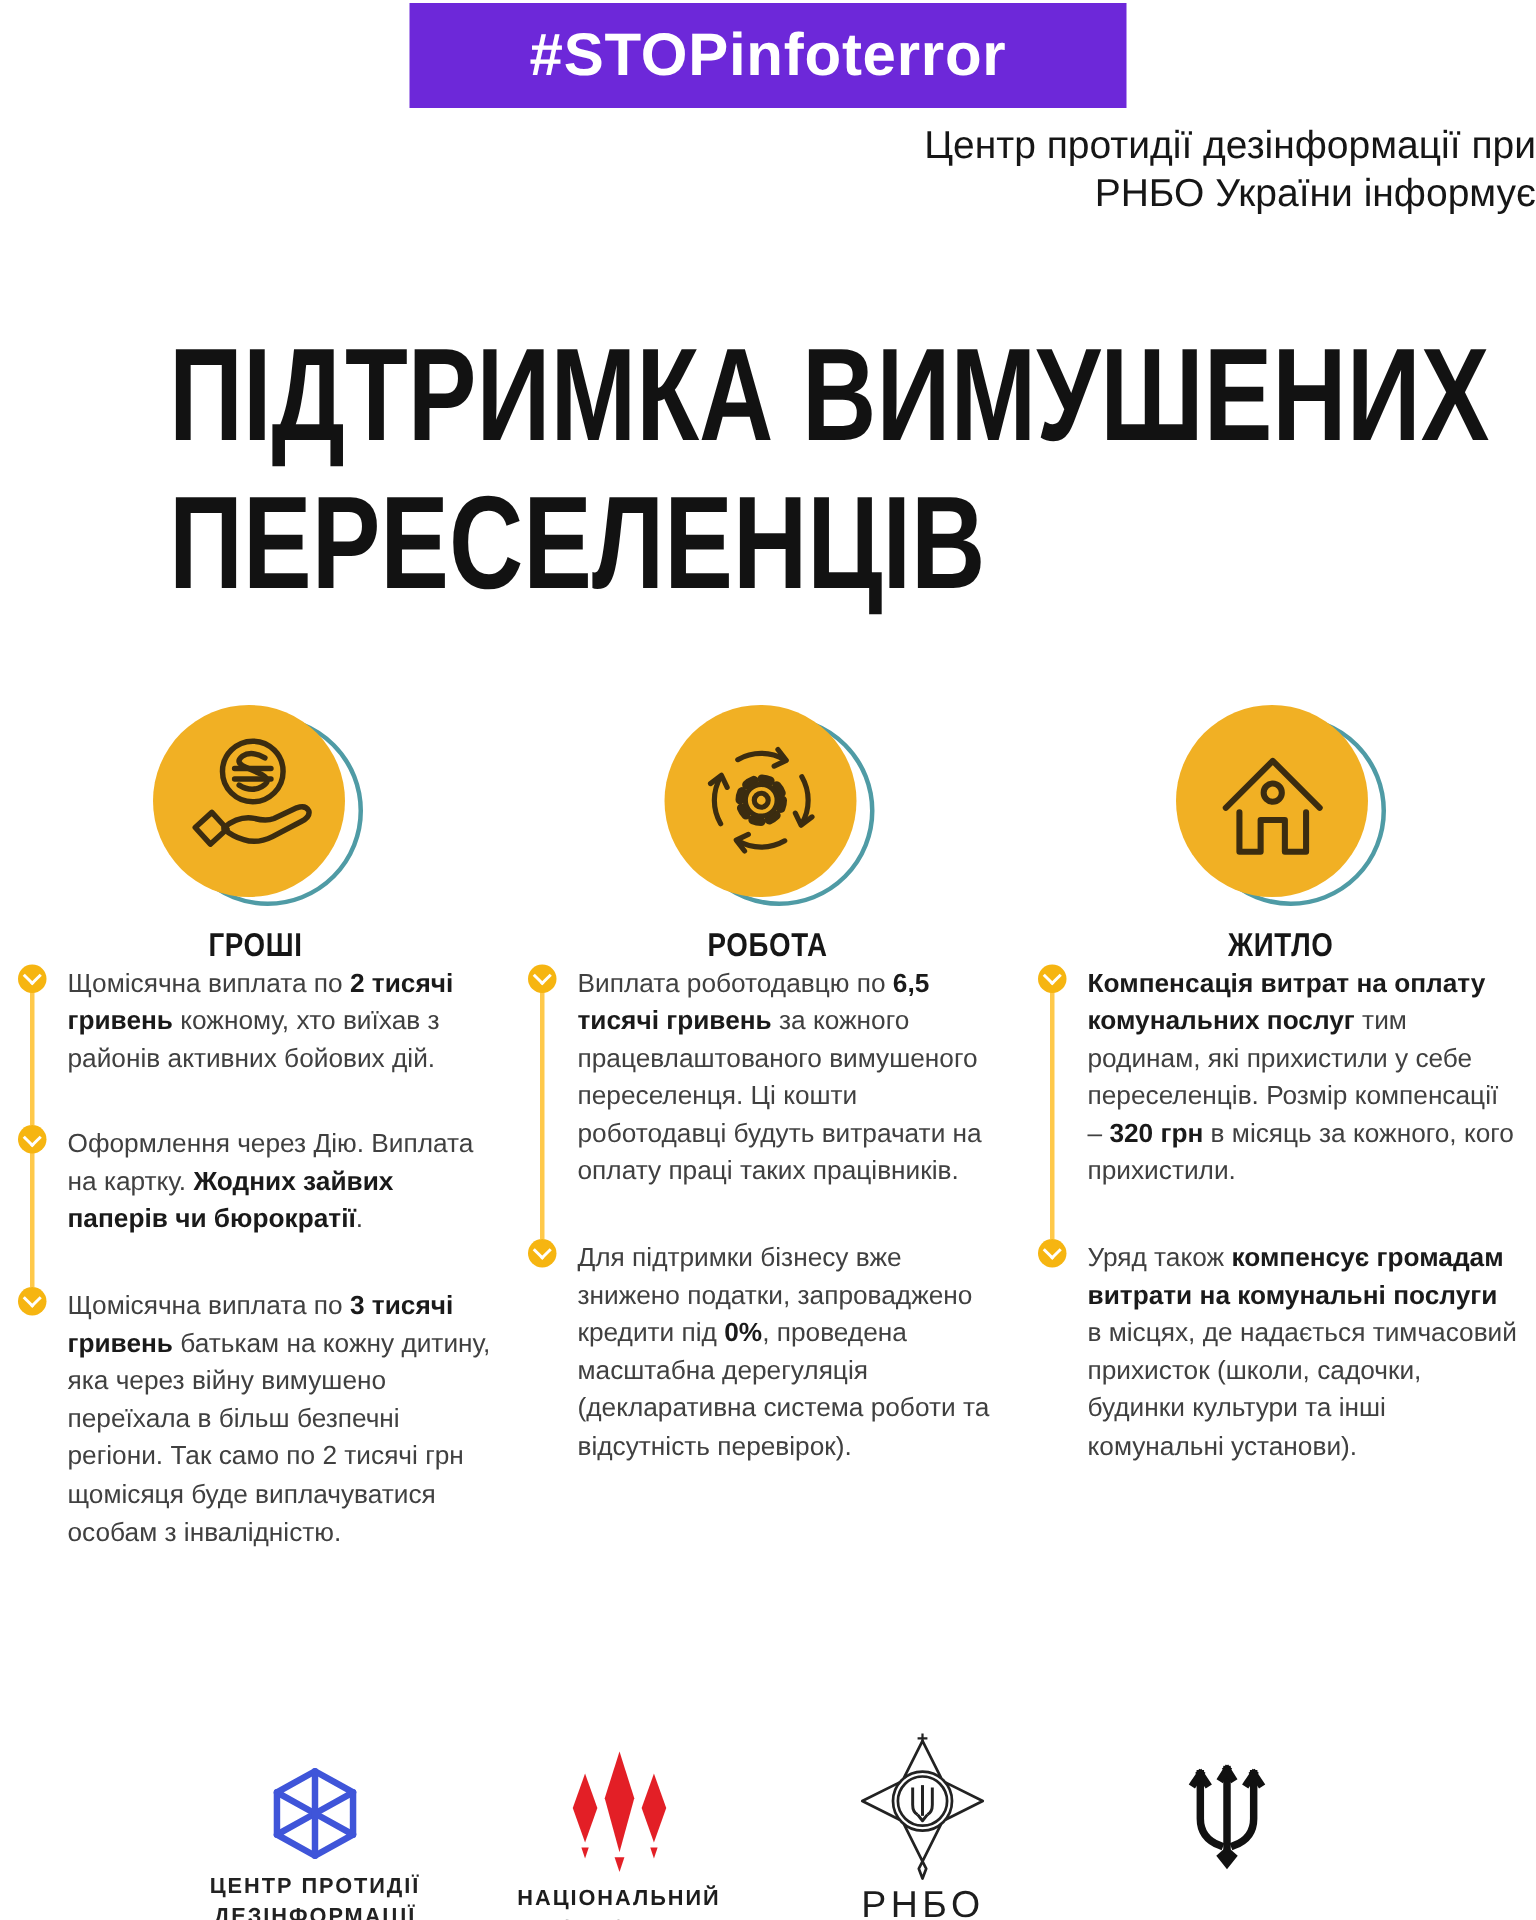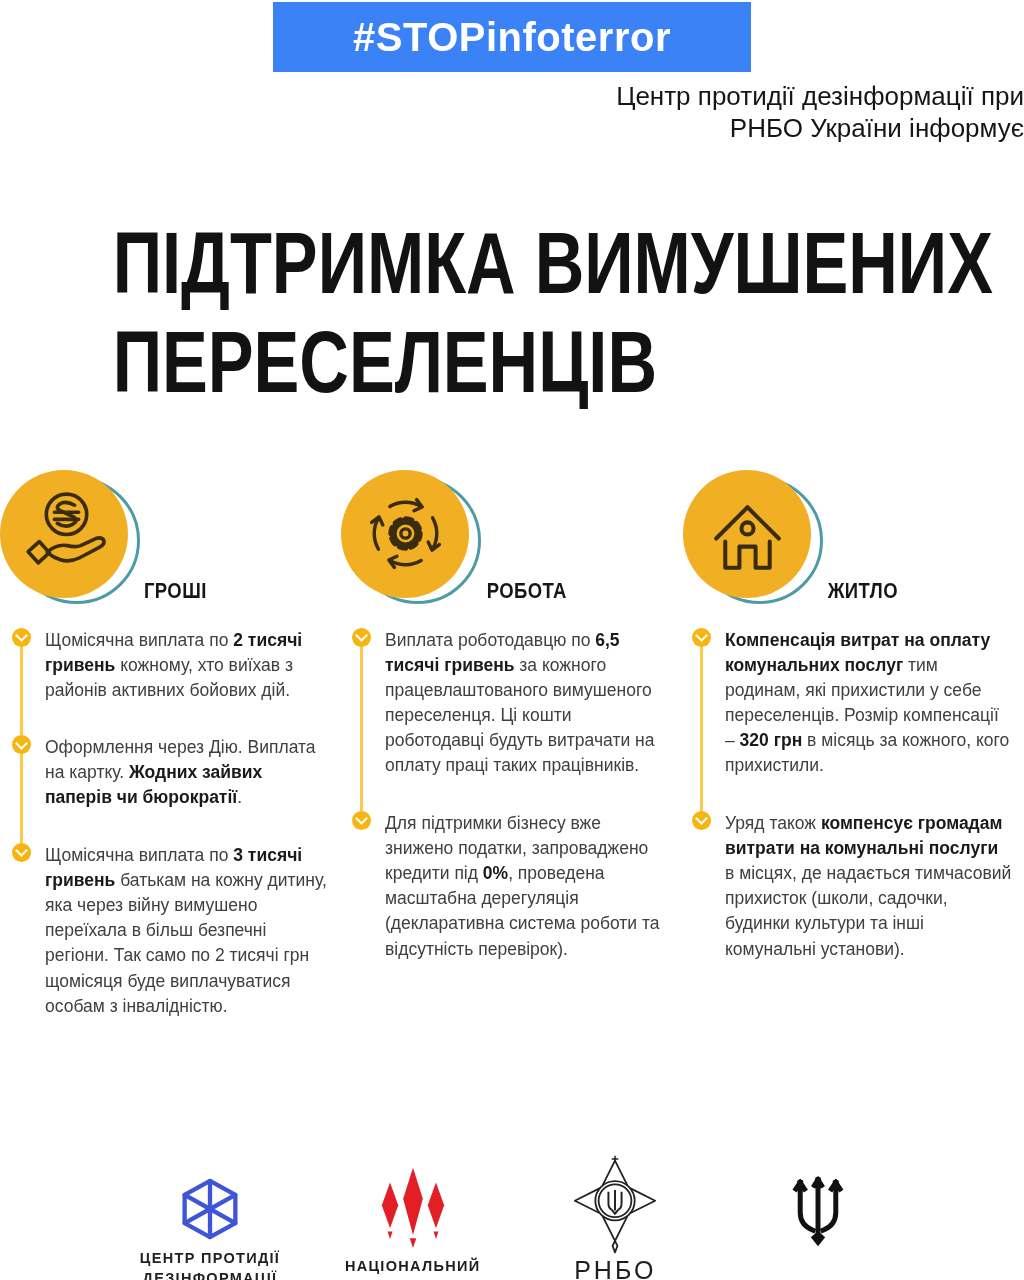--- a/index.html
+++ b/index.html
@@ -1,42 +1,42 @@
 <!DOCTYPE html>
 <html><head>
 <meta charset="utf-8">
 <style>
   html,body{margin:0;padding:0;background:#fff;}
   .page{position:relative;width:1024px;height:1280px;background:#ffffff;overflow:hidden;
         font-family:"Liberation Sans","DejaVu Sans",sans-serif;color:#1c1c1c;}
 
   
-  .banner{width:478px;height:70px;margin:2px auto 0;background:#3b82f6;color:#ffffff;
+  .banner{width:478px;height:70px;margin:2px auto 0;background:#6d28d9;color:#ffffff;
           display:flex;align-items:center;justify-content:center;
           font-size:40px;font-weight:700;letter-spacing:.5px;}
   .subtitle{margin-top:9px;text-align:right;font-size:26px;line-height:1.22;color:#161616;}
 
   
   .title{margin-top:70px;text-align:left;color:#121212;line-height:1.12;}
   .title .line{display:block;font-size:88px;font-weight:700;transform:scaleX(0.78);
                transform-origin:center;white-space:nowrap;letter-spacing:0;}
 
   
   .icons{display:flex;margin-top:58px;}
-  .icon-col{flex:1;display:flex;flex-direction:row;align-items:flex-end;}
+  .icon-col{flex:1;display:flex;flex-direction:column;align-items:center;}
   .icon-wrap{position:relative;width:138px;height:134px;}
   .ring{position:absolute;left:13px;top:7px;width:121px;height:121px;border:3px solid #4f9ba5;
         border-radius:50%;}
   .blob{position:absolute;left:0;top:0;width:128px;height:128px;background:#f1b024;border-radius:50%;}
   .icon-svg{position:absolute;left:14px;top:13px;width:101px;height:101px;}
   .icon-label{margin-top:13px;font-size:22px;font-weight:700;color:#161616;
               transform:scaleX(0.84);letter-spacing:.5px;}
 
   
-  .columns{display:flex;margin-top:24px;padding:0 12px;gap:20px;}
+  .columns{display:flex;padding:0 12px;gap:20px;}
   .col{flex:1;min-width:0;}
   .b-item{display:flex;}
   .rail{width:19px;flex-shrink:0;margin-right:14px;display:flex;flex-direction:column;align-items:center;}
   .marker{position:relative;width:19px;height:19px;border-radius:50%;background:#f6b511;z-index:1;flex-shrink:0;}
   .marker::after{content:"";position:absolute;left:5px;top:3.5px;width:7px;height:7px;
                  border-right:2.6px solid #fff;border-bottom:2.6px solid #fff;transform:rotate(45deg);}
   .rail-line{width:3px;flex:1;background:#ffc94a;margin-top:-3px;}
   .b-item:last-child .rail-line{display:none;}
   .b-text{font-size:17.5px;line-height:1.44;color:#404040;padding-bottom:32px;padding-top:0;}
   .b-item:last-child .b-text{padding-bottom:0;}

